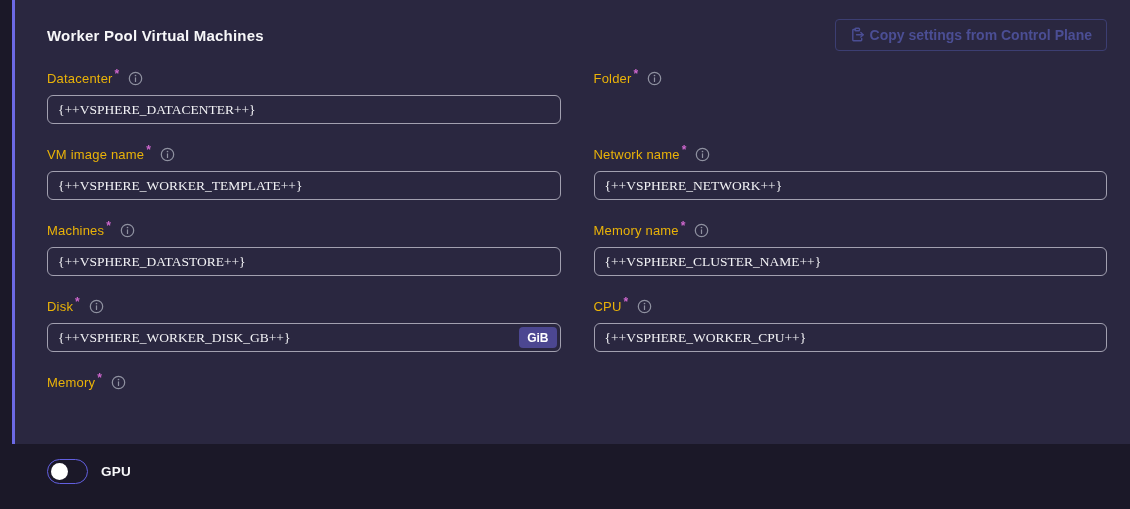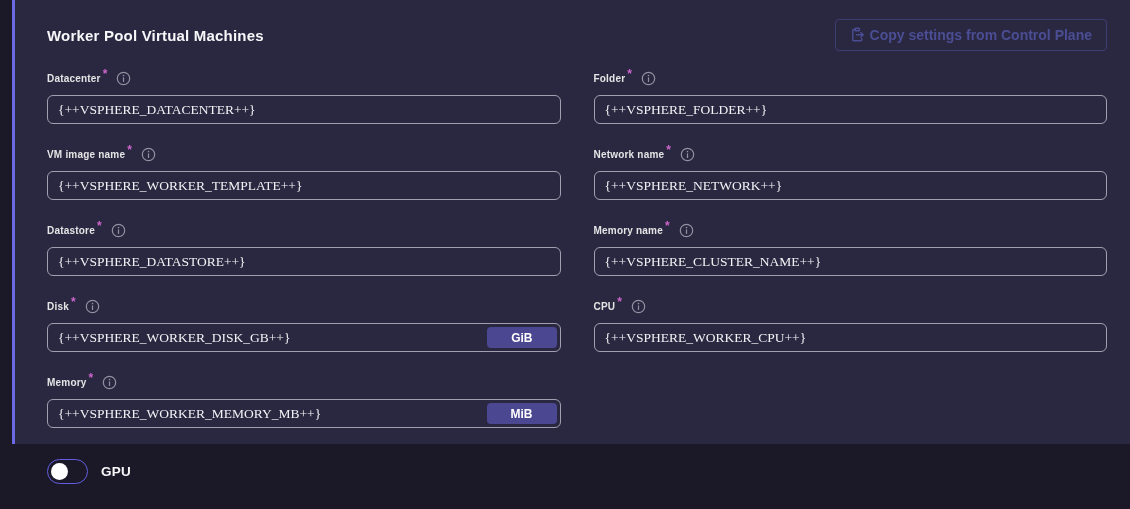--- a/index.html
+++ b/index.html
@@ -58,23 +58,23 @@
   .field {
     height: 76px;
   }
   .label-row {
     display: flex;
     align-items: center;
     height: 16px;
     margin-bottom: 9px;
   }
   .label {
-    color: #e5e5e5;
-    font-size: 10px;
-    font-weight: 700;
+    color: #eab308;
+    font-size: 13px;
+    font-weight: 400;
     letter-spacing: 0.2px;
   }
   .req {
     color: #cc66cc;
     font-size: 12px;
     font-weight: 700;
     margin-left: 2px;
     position: relative;
     top: -4px;
   }
@@ -98,21 +98,21 @@
     font-family: Liberation Serif, serif;
     padding: 0 10px;
     outline: none;
   }
   .text-input.has-unit { padding-right: 48px; }
   .unit-badge {
     position: absolute;
     right: 4px;
     top: 4px;
     height: 21px;
-    padding: 0 24px;
+    padding: 0 8px;
     background: #4c4791;
     border-radius: 4px;
     color: #ffffff;
     font-size: 12px;
     font-weight: 700;
     display: flex;
     align-items: center;
   }
   
   .toggle-row {
@@ -199,21 +199,21 @@
             </svg>
           </span>
         </div>
         <div class="input-wrap">
           <input class="text-input" type="text" value="{++VSPHERE_WORKER_TEMPLATE++}" style="">
         </div>
       </div>
 
       <div class="field">
         <div class="label-row">
-          <span class="label">Datastore</span>
+          <span class="label">Machines</span>
           <span class="req">*</span>
           <span class="info-icon">
             <svg width="15" height="15" viewBox="0 0 16 16" fill="none" stroke="currentColor" stroke-width="1.3">
               <circle cx="8" cy="8" r="6.6"></circle>
                 <line x1="8" y1="7.2" x2="8" y2="11.2" stroke-linecap="round"></line>
                 <circle cx="8" cy="4.8" r="0.9" fill="currentColor" stroke="none"></circle>
             </svg>
           </span>
         </div>
         <div class="input-wrap">
@@ -244,44 +244,37 @@
           <span class="label">Memory</span>
           <span class="req">*</span>
           <span class="info-icon">
             <svg width="15" height="15" viewBox="0 0 16 16" fill="none" stroke="currentColor" stroke-width="1.3">
               <circle cx="8" cy="8" r="6.6"></circle>
                 <line x1="8" y1="7.2" x2="8" y2="11.2" stroke-linecap="round"></line>
                 <circle cx="8" cy="4.8" r="0.9" fill="currentColor" stroke="none"></circle>
             </svg>
           </span>
         </div>
-        <div class="input-wrap">
-          <input class="text-input has-unit" type="text" value="{++VSPHERE_WORKER_MEMORY_MB++}" style="">
-          <span class="unit-badge">MiB</span>
-        </div>
       </div>
 
     </div>
 
     <div class="col">
 
       <div class="field">
         <div class="label-row">
           <span class="label">Folder</span>
           <span class="req">*</span>
           <span class="info-icon">
             <svg width="15" height="15" viewBox="0 0 16 16" fill="none" stroke="currentColor" stroke-width="1.3">
               <circle cx="8" cy="8" r="6.6"></circle>
                 <line x1="8" y1="7.2" x2="8" y2="11.2" stroke-linecap="round"></line>
                 <circle cx="8" cy="4.8" r="0.9" fill="currentColor" stroke="none"></circle>
             </svg>
           </span>
-        </div>
-        <div class="input-wrap">
-          <input class="text-input" type="text" value="{++VSPHERE_FOLDER++}" style="">
         </div>
       </div>
 
       <div class="field">
         <div class="label-row">
           <span class="label">Network name</span>
           <span class="req">*</span>
           <span class="info-icon">
             <svg width="15" height="15" viewBox="0 0 16 16" fill="none" stroke="currentColor" stroke-width="1.3">
               <circle cx="8" cy="8" r="6.6"></circle>

